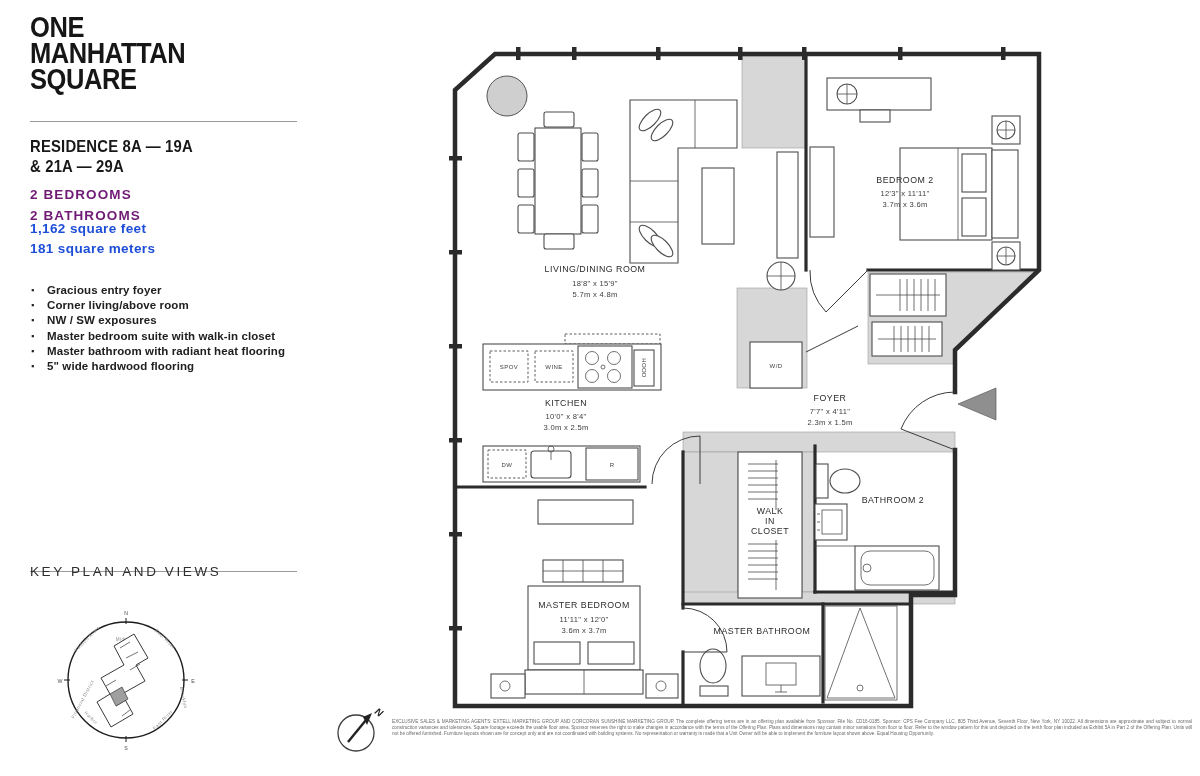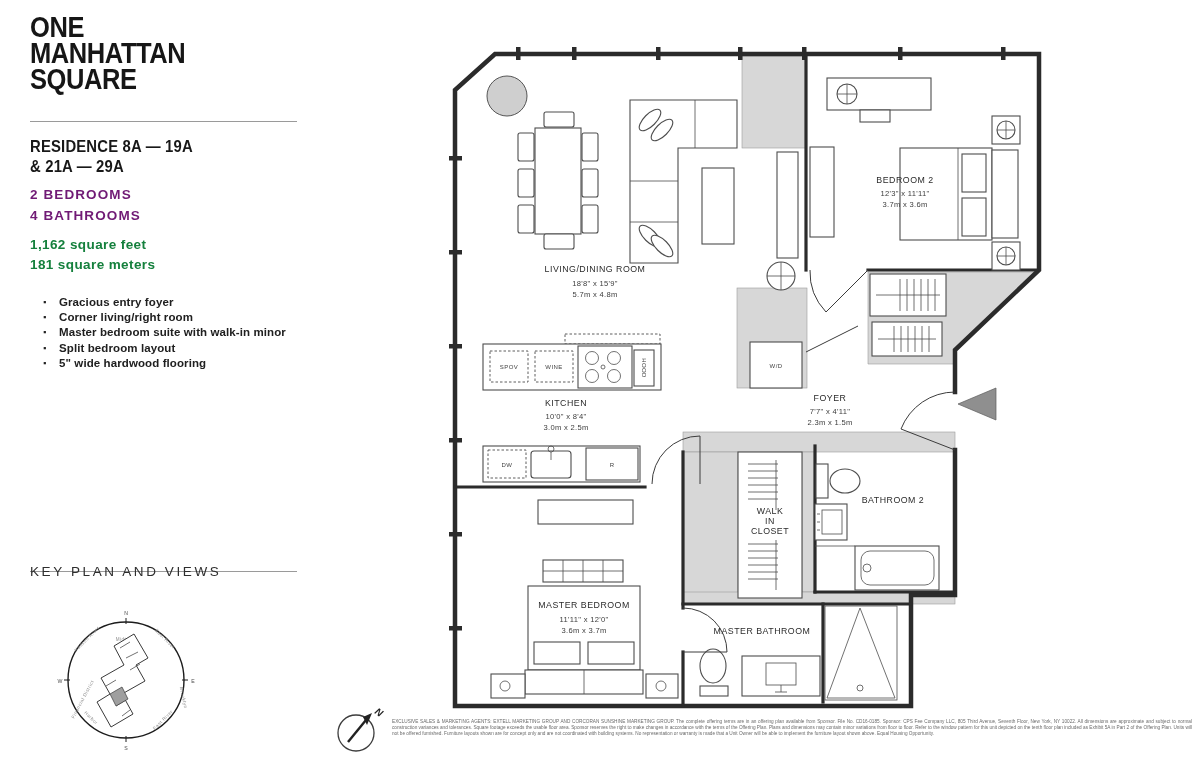--- a/index.html
+++ b/index.html
@@ -7,22 +7,22 @@
        font-family:"Liberation Sans",sans-serif;color:#1b1b1b}
   .abs{position:absolute}
   .logo{left:30px;top:14px;font-size:29px;line-height:26px;font-weight:bold;letter-spacing:-.5px;
         transform:scaleX(.88);transform-origin:left top;color:#161616}
   .divider{height:0;border-top:1.6px solid #9a9a9a}
   #divider1{left:30px;top:121px;width:267px}
   #divider2{left:30px;top:571px;width:267px}
   .res-title{left:30px;top:136px;font-size:16.5px;line-height:20px;font-weight:bold;
         transform:scaleX(.9);transform-origin:left top;letter-spacing:.2px;color:#181818}
   .specs{left:30px;top:184px;font-size:13.5px;line-height:21px;font-weight:bold;letter-spacing:1.1px;color:#701a75}
-  .area{left:30px;top:235px;font-size:13.5px;line-height:20px;font-weight:bold;letter-spacing:.4px;color:#15803d}
-  .features{left:30px;top:283px;margin:12px;padding:0;list-style:none;font-size:11.5px;line-height:15.2px;
+  .area{left:30px;top:219px;font-size:13.5px;line-height:20px;font-weight:bold;letter-spacing:.4px;color:#1d4ed8}
+  .features{left:30px;top:283px;margin:0;padding:0;list-style:none;font-size:11.5px;line-height:15.2px;
         font-weight:bold;color:#202020;letter-spacing:.1px}
   .features li{padding-left:17px;position:relative}
   .features li::before{content:"▪";position:absolute;left:1px;top:0;font-size:9px}
   .keyplan-heading{left:30px;top:564px;font-size:13.5px;letter-spacing:2.6px;font-weight:400;color:#2e2e2e}
   #keyplan{left:56px;top:606px;width:144px;height:146px}
   #floorplan{left:430px;top:18px;width:660px;height:704px}
   #compass{left:330px;top:700px;width:62px;height:62px}
   .disclaimer{left:392px;top:719px;width:800px;margin:0;font-size:4.7px;line-height:5.9px;
         color:#6a6a6a;text-align:justify}
   
@@ -53,31 +53,32 @@
     <div>MANHATTAN</div>
     <div>SQUARE</div>
   </div>
   <div id="divider1" class="abs divider"></div>
   <div class="abs res-title">
     <div>RESIDENCE 8A — 19A</div>
     <div>&amp; 21A — 29A</div>
   </div>
   <div class="abs specs">
     <div>2 BEDROOMS</div>
-    <div>4 BATHROOMS</div>
+    <div>2 BATHROOMS</div>
   </div>
   <div class="abs area">
     <div>1,162 square feet</div>
     <div>181 square meters</div>
   </div>
   <ul class="abs features">
     <li>Gracious entry foyer</li>
-    <li>Corner living/right room</li>
-    <li>Master bedroom suite with walk-in minor</li>
-    <li>Split bedroom layout</li>
+    <li>Corner living/above room</li>
+    <li>NW / SW exposures</li>
+    <li>Master bedroom suite with walk-in closet</li>
+    <li>Master bathroom with radiant heat flooring</li>
     <li>5" wide hardwood flooring</li>
   </ul>
   <div id="divider2" class="abs divider"></div>
   <div class="abs keyplan-heading">KEY PLAN AND VIEWS</div>
 
   <svg id="keyplan" class="abs" viewBox="0 0 144 146">
     <circle class="kpring" cx="70" cy="74" r="58"></circle>
     <g stroke="#1c1c1c" stroke-width="1">
       <line x1="70" y1="12" x2="70" y2="18"></line>
         <line x1="70" y1="130" x2="70" y2="136"></line>

